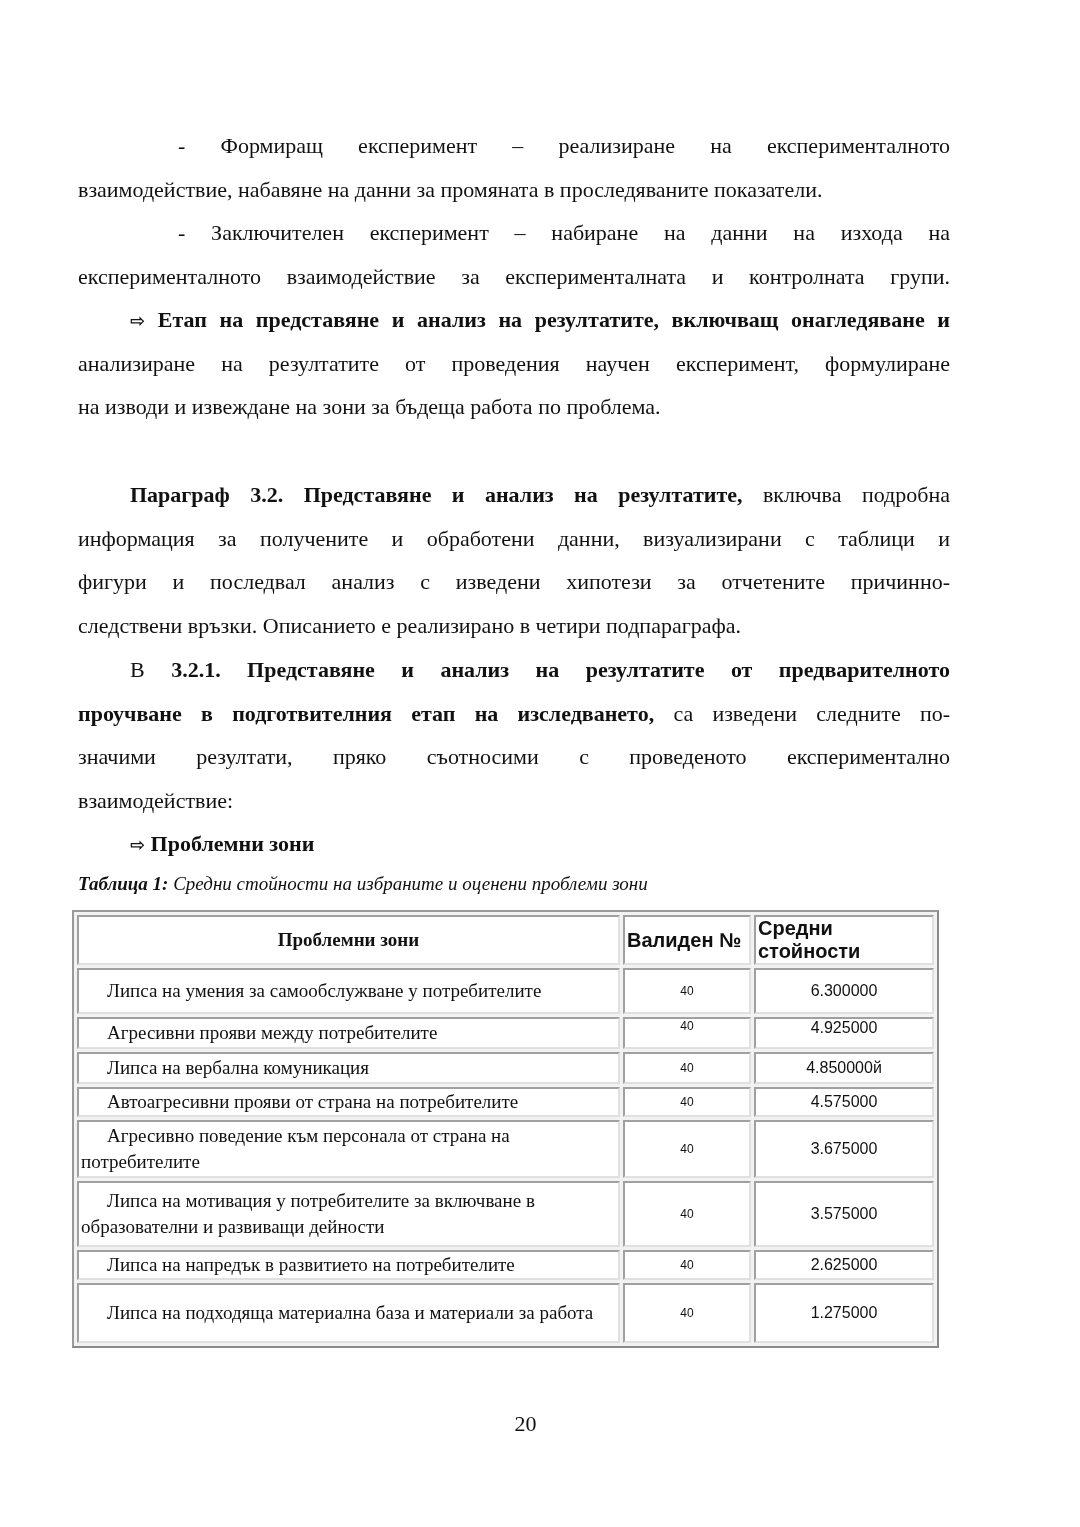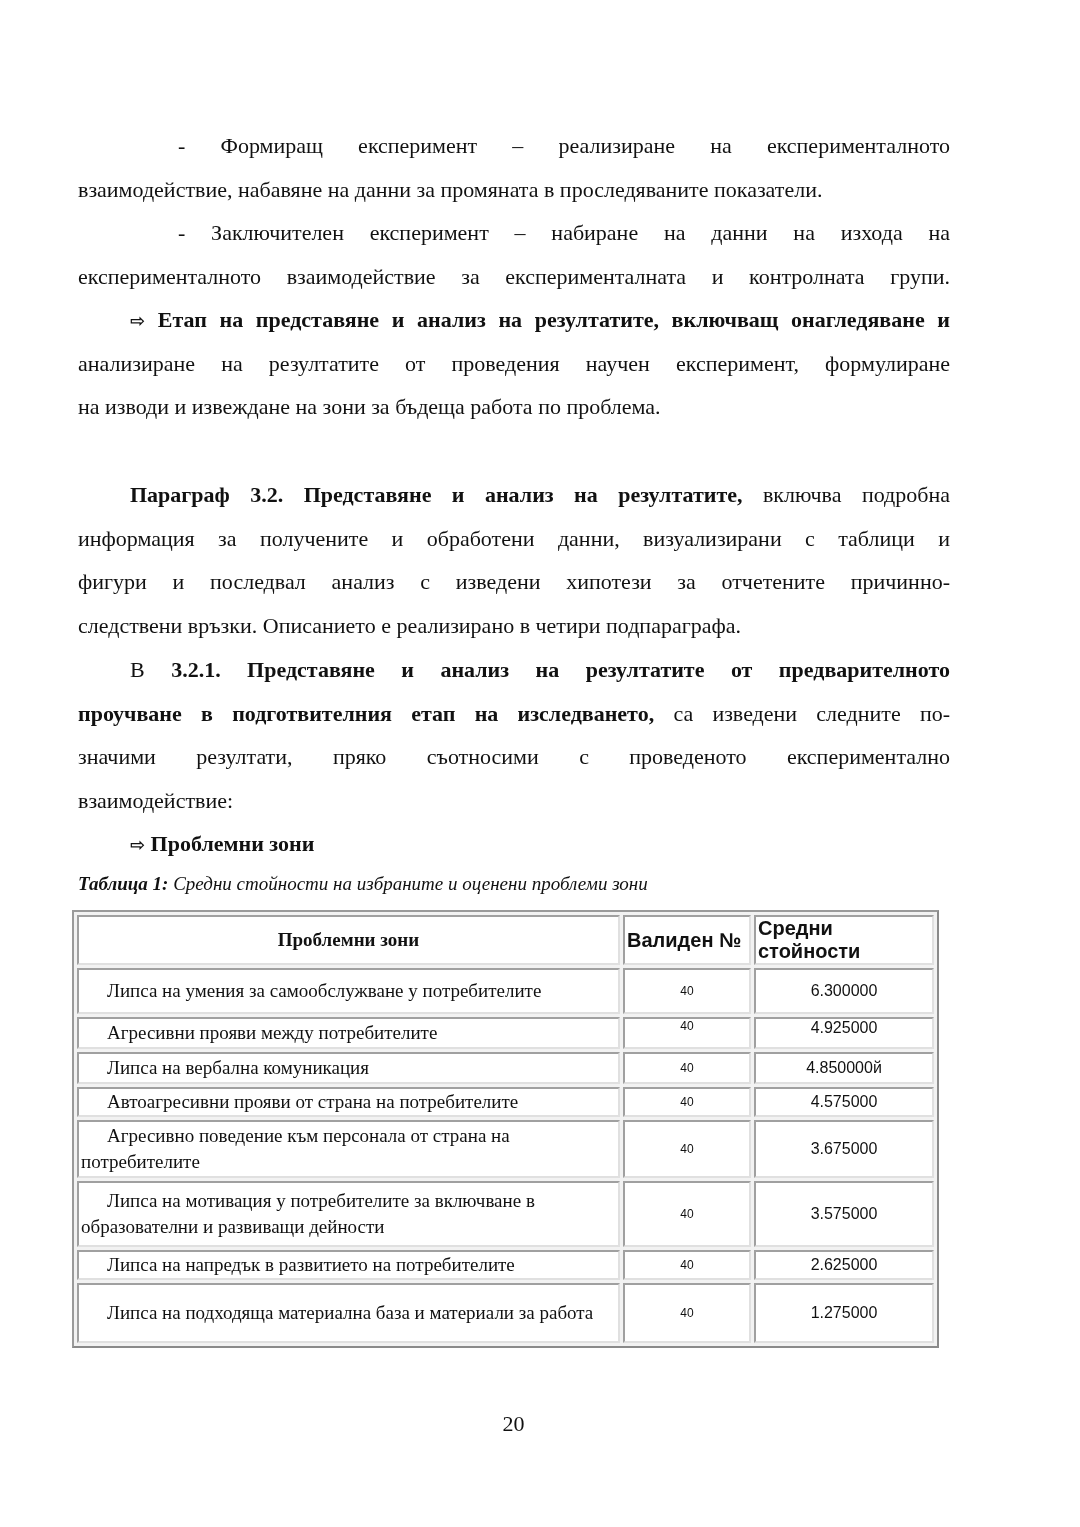--- a/index.html
+++ b/index.html
@@ -14,21 +14,21 @@
   .caption .b { font-weight: bold; }
   table.data { position: absolute; left: 72px; top: 910px; width: 867px; border-collapse: separate; border-spacing: 3px; border: 2px solid #9a9a9a; border-right-color: #8a8a8a; border-bottom-color: #8a8a8a; background: #f2f2f2; }
   table.data td, table.data th { border: 2px solid #a0a0a0; border-right-color: #e0e0e0; border-bottom-color: #e0e0e0; background: #fff; padding: 0 2px; vertical-align: middle; }
   table.data th { height: 28px; font-weight: bold; }
   th.c1 { font-family: "Liberation Serif", serif; font-size: 19px; text-align: center; }
   th.c2, th.c3 { font-family: "Liberation Sans", sans-serif; font-size: 20px; text-align: left; }
   td.c1 { width: 535px; font-family: "Liberation Serif", serif; font-size: 19px; line-height: 26px; text-align: left; }
   td.c1 .ti { text-indent: 26px; display: block; }
   td.c2 { width: 120px; font-family: Liberation Sans, sans-serif; font-size: 12px; text-align: center; }
   td.c3 { font-family: "Liberation Sans", sans-serif; font-size: 16px; text-align: center; }
-  .pagenum { position: absolute; left: 0; width: 1027px; top: 1411px; text-align: center; font-family: "Liberation Serif", serif; font-size: 22px; }
+  .pagenum { position: absolute; left: 12px; width: 1027px; top: 1411px; text-align: center; font-family: "Liberation Serif", serif; font-size: 22px; }
 </style>
 </head>
 <body>
 
 <div class="page">
 
   <div class="p" style="top:124px;">
     <span class="line" style="padding-left:100px;">- Формиращ експеримент – реализиране на експерименталното</span>
     <span class="line last">взаимодействие, набавяне на данни за промяната в проследяваните показатели.</span>
   </div>

